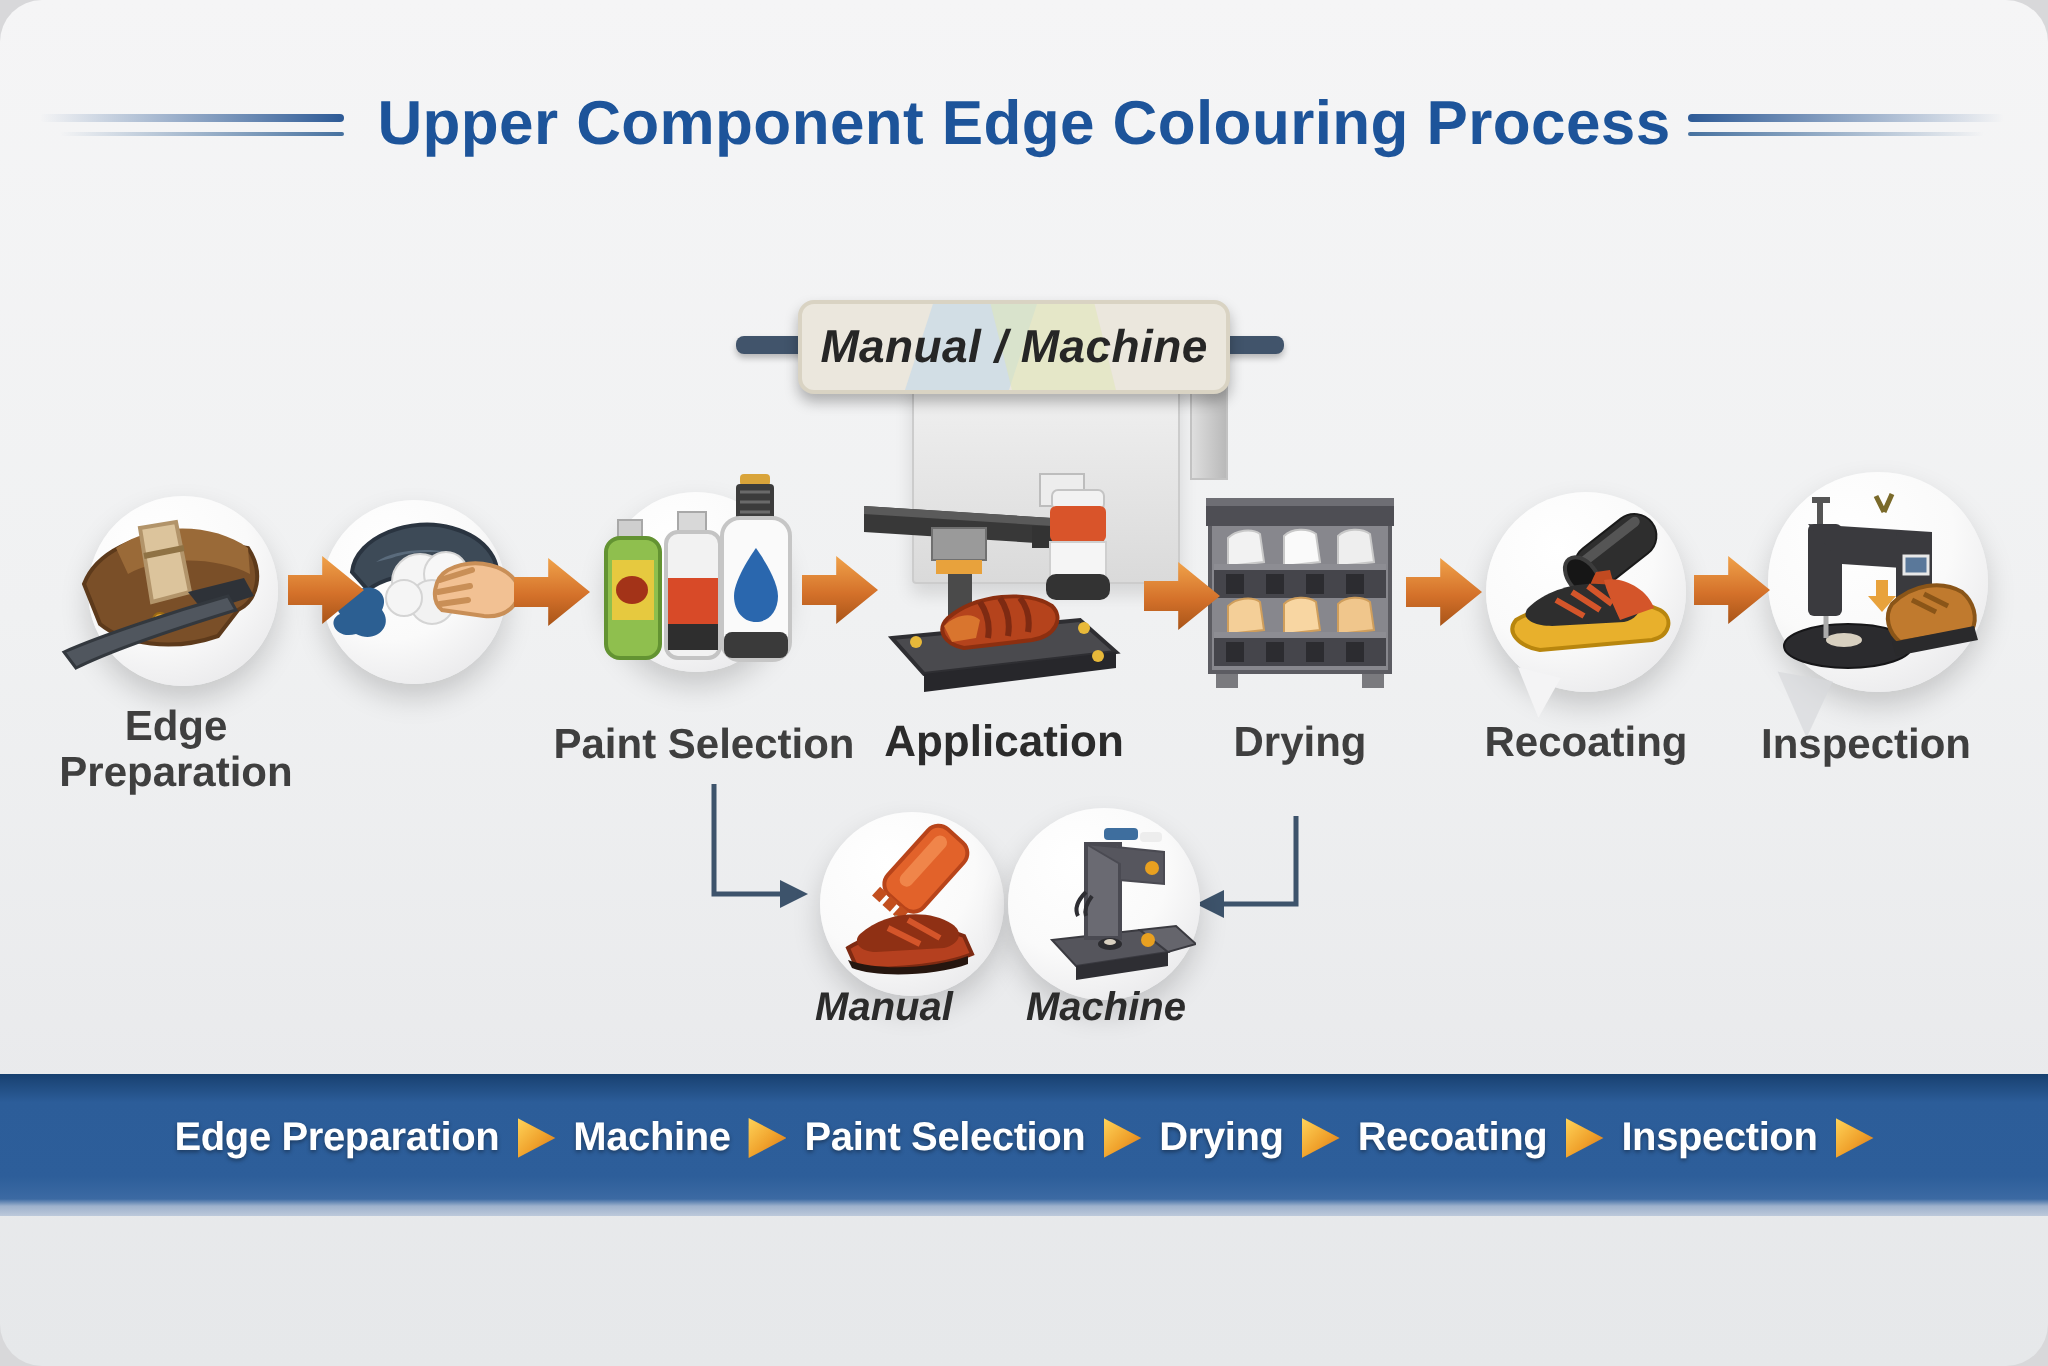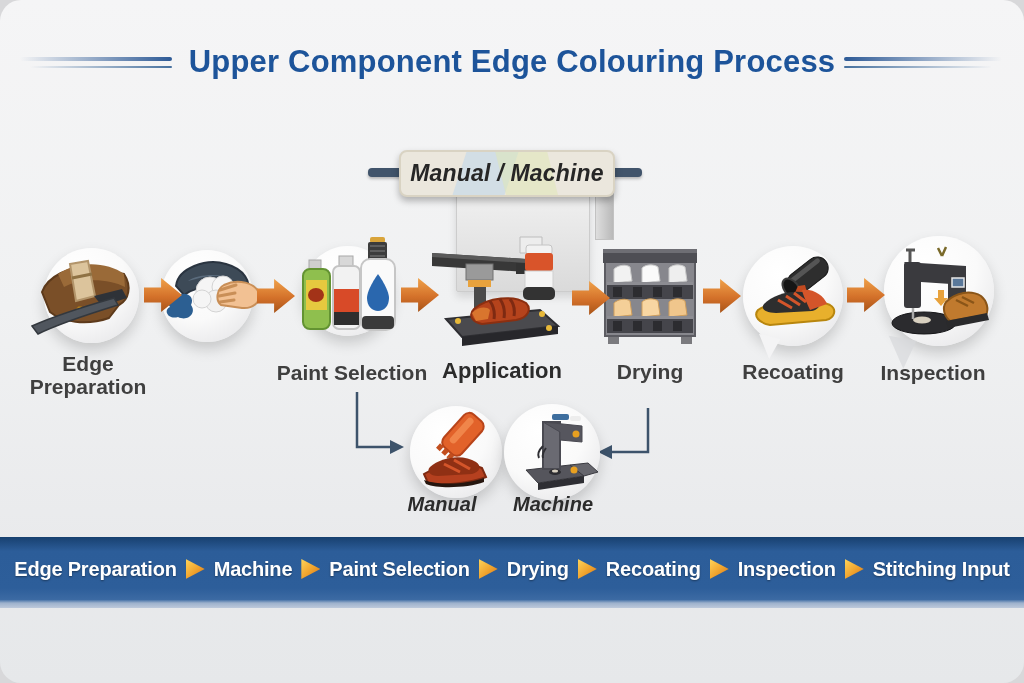--- a/index.html
+++ b/index.html
@@ -272,17 +272,16 @@
       <span class="bar-item">Machine</span>
       <span class="bar-sep"></span>
       <span class="bar-item">Paint Selection</span>
       <span class="bar-sep"></span>
       <span class="bar-item">Drying</span>
       <span class="bar-sep"></span>
       <span class="bar-item">Recoating</span>
       <span class="bar-sep"></span>
       <span class="bar-item">Inspection</span>
       <span class="bar-sep"></span>
-      <span class="bar-item">Stitching Input</span>
     </div>
   </div>
 
 </div>
 
 </body></html>

